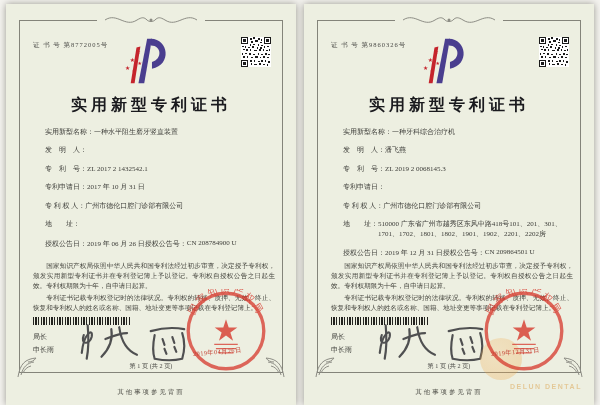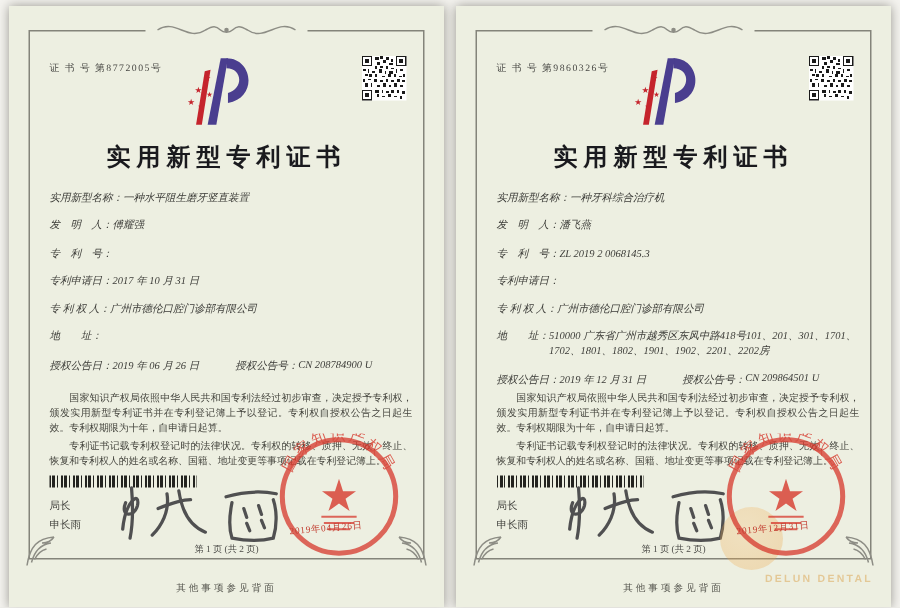--- a/index.html
+++ b/index.html
@@ -13,35 +13,35 @@
   .ornament{position:absolute;top:9px;left:50%;transform:translateX(-50%);
             background:#edefe1;padding:0 4px;line-height:0;}
   .corner{position:absolute;width:22px;height:22px;bottom:27px;}
   .corner-bl{left:9px;}
   .corner-br{right:9px;transform:scaleX(-1);}
   .certno{position:absolute;left:27px;top:37px;font-size:6.5px;color:#4a4a46;letter-spacing:1px;}
   .qr{position:absolute;right:25px;top:33px;width:30px;height:30px;}
   .logo{position:absolute;left:50%;top:31px;transform:translateX(-50%);width:58px;height:52px;}
   .title{position:absolute;left:0;right:0;top:91px;text-align:center;font-size:16px;
          font-weight:bold;letter-spacing:4px;color:#1a1a1e;}
-  .fields{position:absolute;left:27px;right:21px;top:124px;font-size:7px;color:#3c3c38;font-style:italic;}
+  .fields{position:absolute;left:39px;right:21px;top:124px;font-size:7px;color:#3c3c38;}
   .frow{display:flex;margin-bottom:9px;line-height:1.35;}
   .flabel{white-space:pre;flex:none;}
   .fval{flex:1;}
   .grant{display:flex;margin-top:2px;}
   .pair{display:flex;white-space:nowrap;}
-  .pair + .pair{margin-left:24px;}
+  .pair + .pair{}
   .paras{position:absolute;left:27px;right:21px;top:257px;font-size:6.6px;line-height:1.5;
          color:#45453e;text-align:justify;}
   .paras p{margin:0 0 2px 0;text-indent:2em;}
   .barcode{position:absolute;left:27px;top:313px;width:98px;height:8px;
     background:repeating-linear-gradient(90deg,#23231f 0px,#23231f 1px,transparent 1px,
       transparent 2px,#23231f 2px,#23231f 4px,transparent 4px,transparent 5px,
       #23231f 5px,#23231f 6px,transparent 6px,transparent 8px);}
-  .director{position:absolute;left:27px;top:327px;font-size:7px;color:#3c3c38;line-height:1.9;}
+  .director{position:absolute;left:27px;top:327px;font-size:7px;color:#3c3c38;line-height:1.9;font-family:Liberation Mono, monospace;}
   .sig{position:absolute;left:62px;top:315px;width:128px;height:44px;}
   .seal{position:absolute;left:178px;top:285px;width:84px;height:84px;opacity:.88;}
   .sealdate{position:absolute;left:187px;top:344px;font-size:6.2px;color:#c23b2e;
             transform:rotate(-5deg);letter-spacing:.5px;white-space:nowrap;}
   .page{position:absolute;left:0;right:0;top:358px;text-align:center;font-size:6.2px;color:#4a4a46;}
   .footer{position:absolute;left:0;right:0;top:384px;text-align:center;font-size:6.4px;
           color:#56564f;letter-spacing:2px;}
   .wm-circle{position:absolute;left:176px;top:334px;width:42px;height:42px;border-radius:50%;
              background:radial-gradient(circle at 40% 35%,#f7bd6d,#ec9a2e);opacity:.28;}
   .wm-text{position:absolute;left:206px;top:379px;font-size:7px;font-weight:bold;color:#d99a3d;
@@ -104,24 +104,24 @@
 
     <div class="title">实用新型专利证书</div>
 
     <div class="fields">
       <div class="frow">
         <span class="flabel">实用新型名称：</span>
         <span class="fval">一种水平阻生磨牙竖直装置</span>
       </div>
       <div class="frow">
         <span class="flabel">发　明　人：</span>
-        <span class="fval">傅耀强</span>
       </div>
       <div class="frow">
         <span class="flabel">专　利　号：</span>
+        <span class="fval">ZL 2017 2 1432542.1</span>
       </div>
       <div class="frow">
         <span class="flabel">专利申请日：</span>
         <span class="fval">2017 年 10 月 31 日</span>
       </div>
       <div class="frow">
         <span class="flabel">专 利 权 人：</span>
         <span class="fval">广州市德伦口腔门诊部有限公司</span>
       </div>
       <div class="frow">

